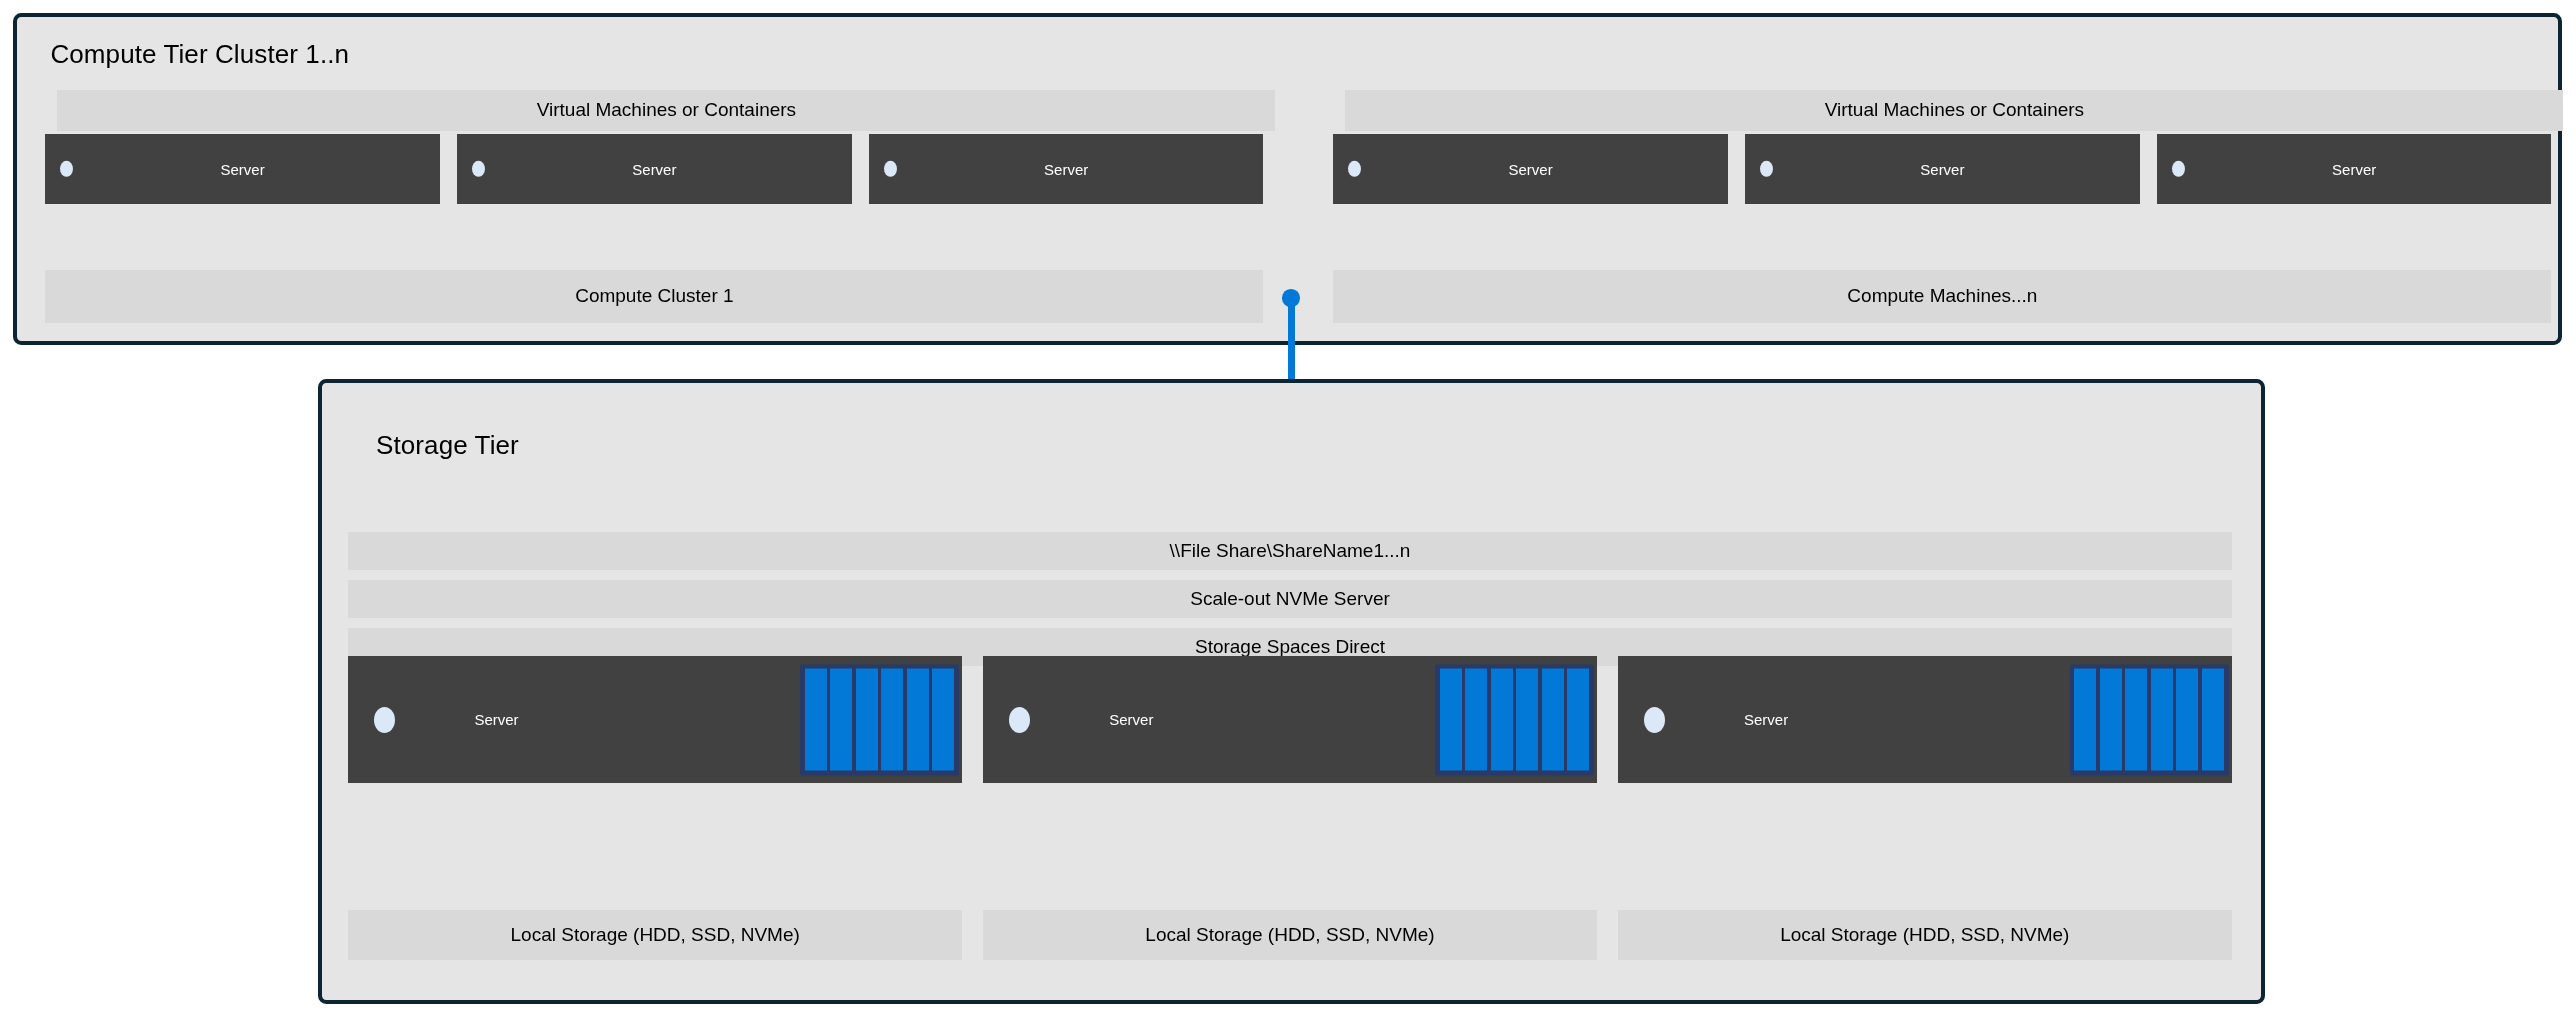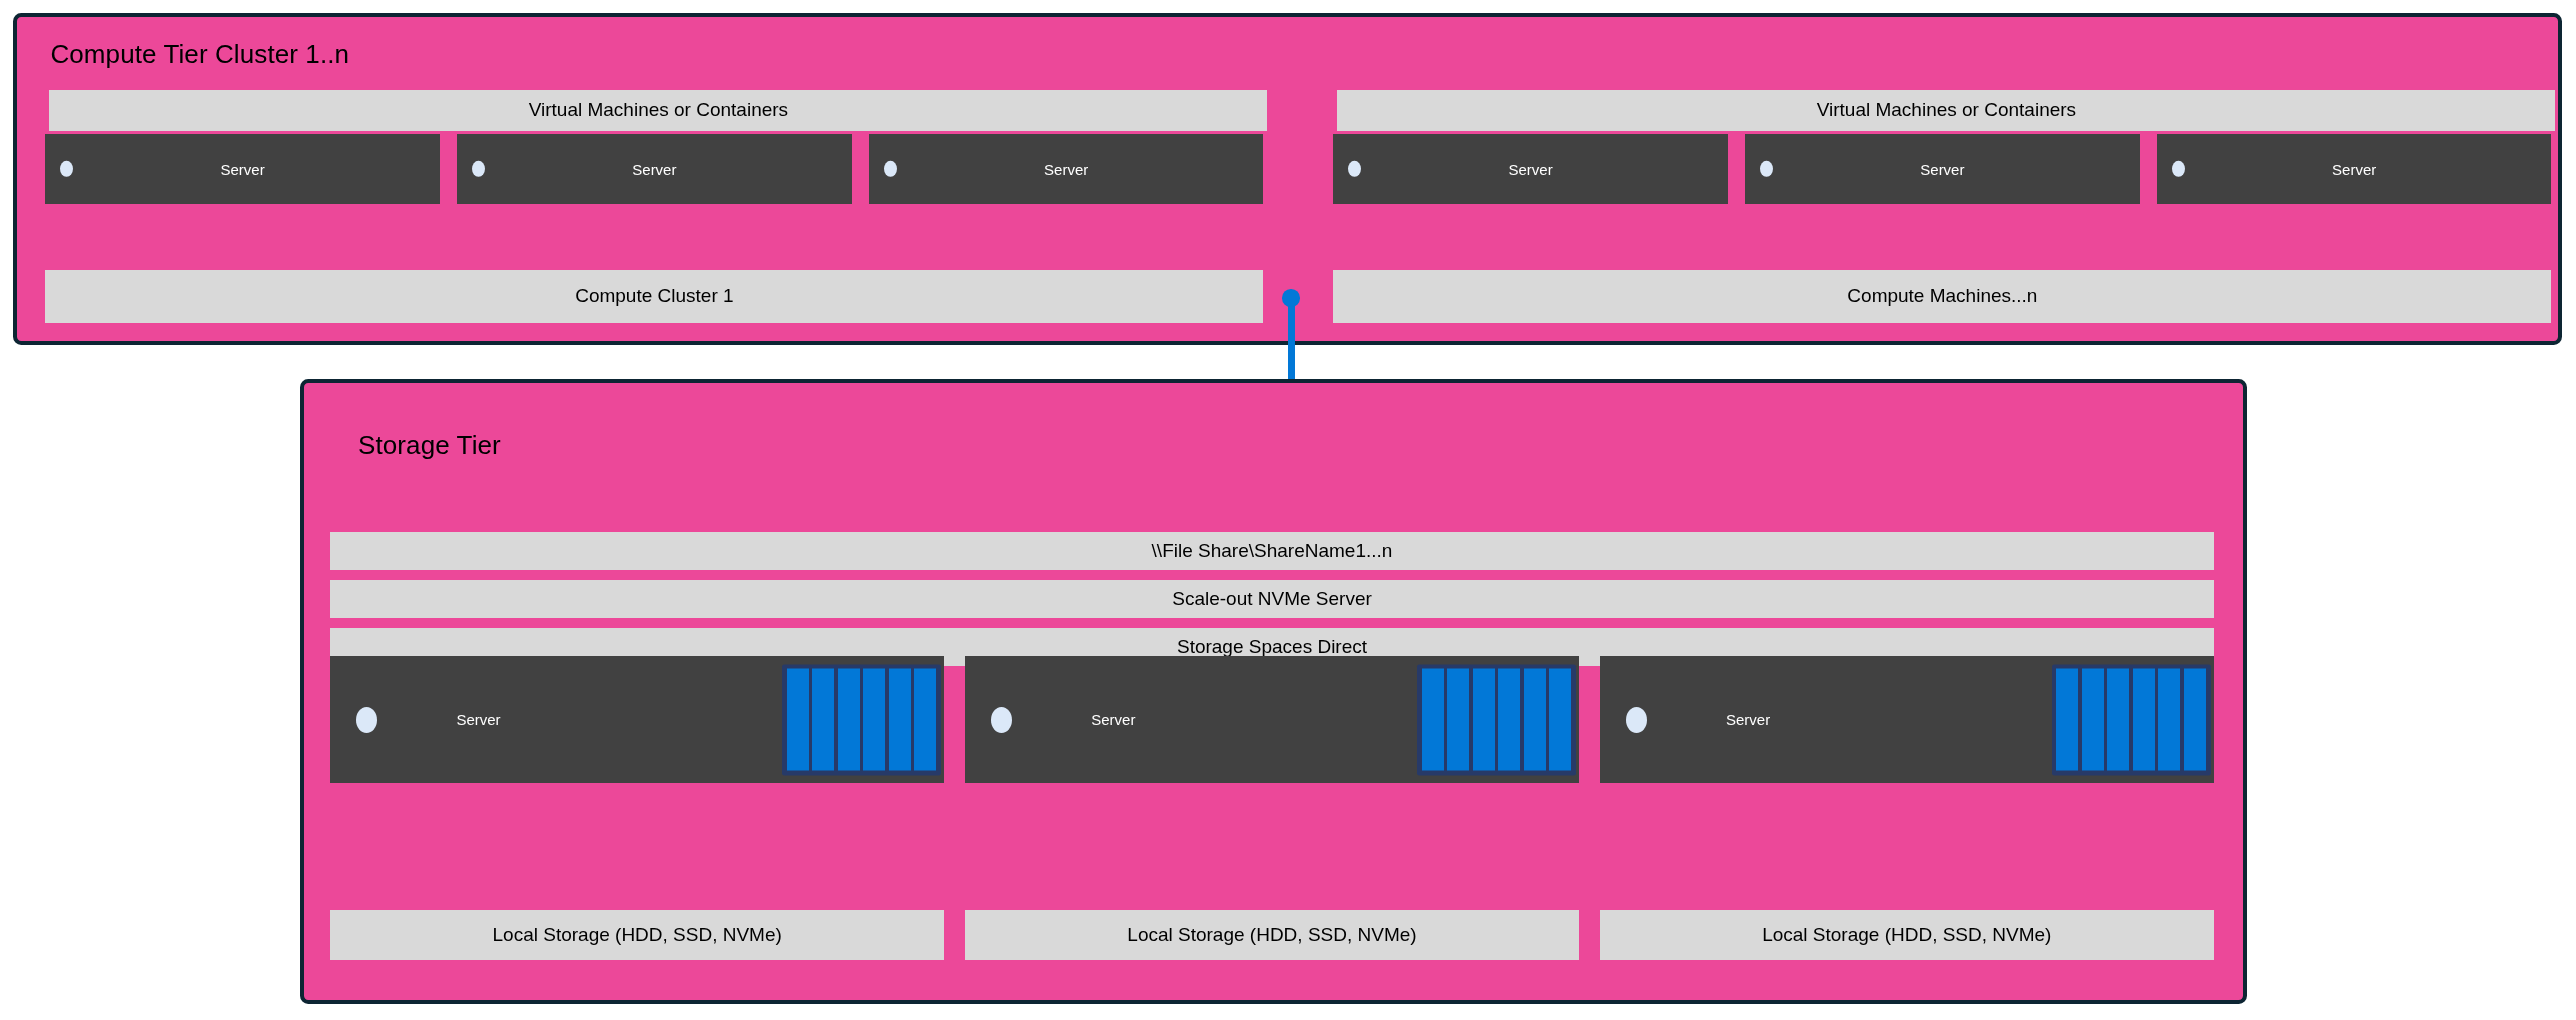--- a/index.html
+++ b/index.html
@@ -21,33 +21,33 @@
     inset: 0;
     width: 2576px;
     height: 1020px;
     background: #ffffff;
     overflow: hidden;
   }
 
   
   .tier {
     position: absolute;
-    background: #ec4899;
+    background: #e5e5e5;
     border: 4.1px solid #0d2533;
     border-radius: 8.2px;
     box-sizing: border-box;
   }
   .tier-compute {
     left: 13.4px;
     top: 13px;
     width: 2549px;
     height: 332px;
   }
   .tier-storage {
-    left: 300px;
+    left: 318px;
     top: 379px;
     width: 1947px;
     height: 625px;
   }
 
   .tier-title {
     position: absolute;
     color: #000000;
     font-size: 26px;
     font-weight: 400;
@@ -75,21 +75,21 @@
   
   .cluster {
     position: absolute;
     top: 73px;
     height: 233px;
   }
   .cluster-1 { left: 28px;  width: 1218px; }
   .cluster-n { left: 1316px; width: 1218px; }
 
   .cluster .vm-bar {
-    left: 4px;
+    left: 12px;
     top: 0;
     width: 100%;
     height: 41px;
   }
   .cluster .cluster-bar {
     left: 0;
     bottom: 0;
     width: 100%;
     height: 53px;
   }

